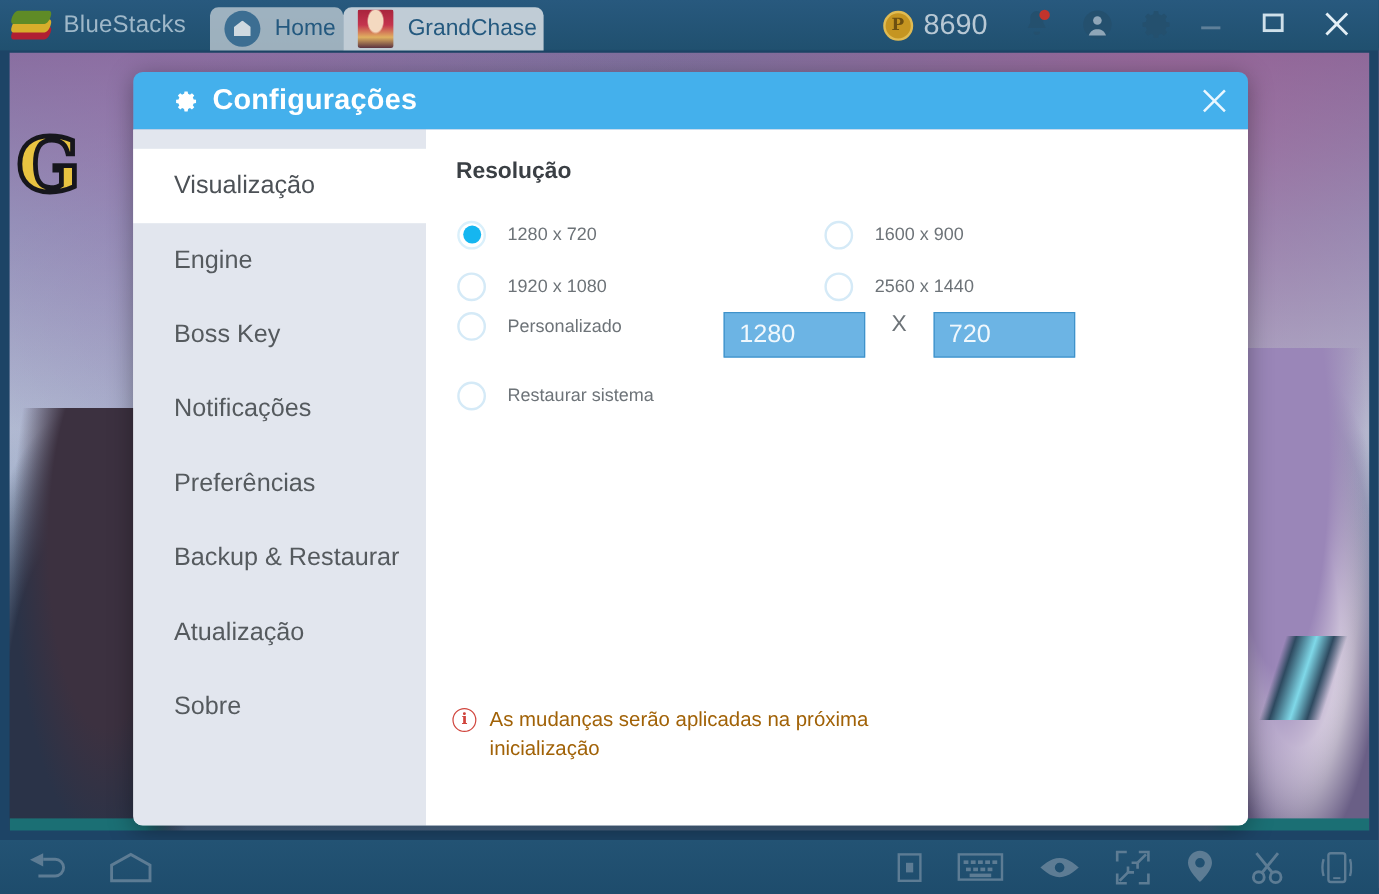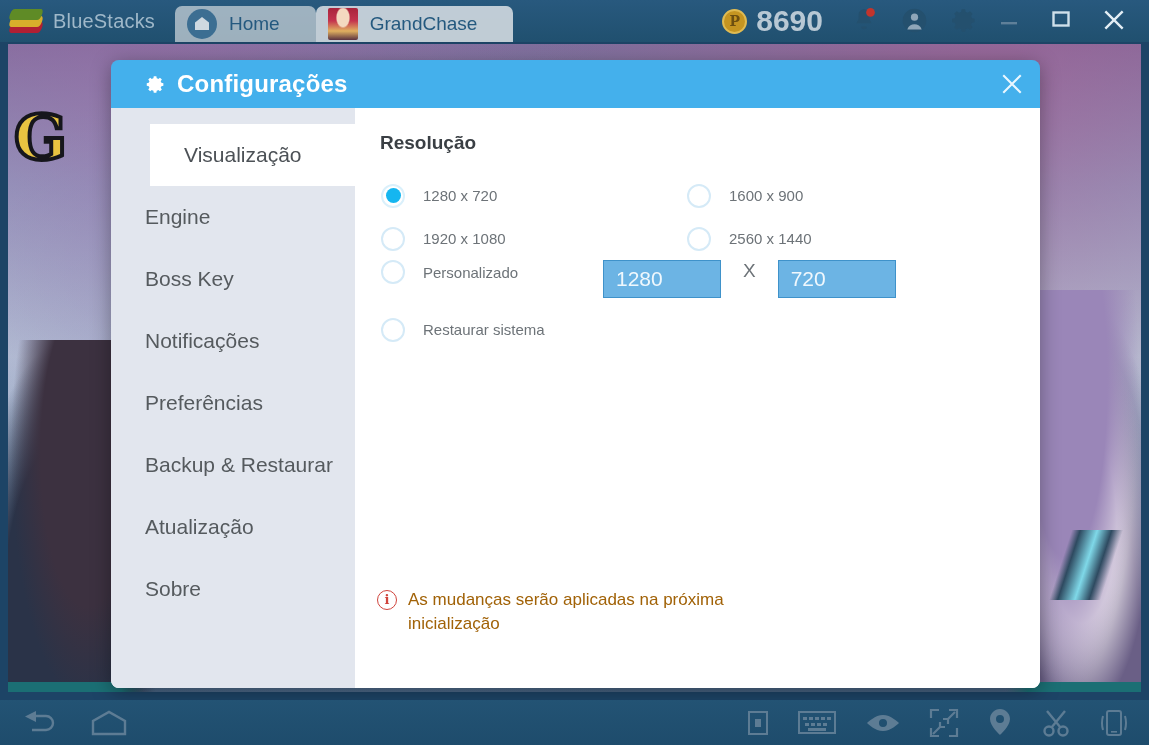--- a/index.html
+++ b/index.html
@@ -63,21 +63,21 @@
   .bs-logo { position: relative; width: 34px; height: 30px; }
   .bs-layer { position: absolute; left: 0; width: 32px; height: 11px; border-radius: 3px/5px;
               transform: skewX(-20deg); }
   .bs-l1 { top: 16px; background: #b01f33; }
   .bs-l2 { top: 10px; background: #d8ae2b; }
   .bs-l3 { top: 3px;  background: #5f8b26; }
   .brand-name { color: #9fb8c9; font-size: 20px; letter-spacing: .2px; }
 
   .tab {
     height: 36px; margin-top: 6px; display: flex; align-items: center; gap: 12px;
-    border-radius: 7px 7px 0 0; padding: 0 36px 0 12px;
+    border-radius: 7px 7px 0 0; padding: 0 6px 0 12px;
     background: rgba(205,213,219,0.72);
     color: #24597f; font-size: 19px;
   }
   .tab.active { background: rgba(214,221,226,0.88); }
   .tab-home-icon {
     width: 30px; height: 30px; border-radius: 50%;
     background: #3c6e92; position: relative;
   }
   .tab-home-icon::after {
     content: ""; position: absolute; left: 8px; top: 8px; width: 14px; height: 13px;
@@ -91,21 +91,21 @@
   }
   .topbar-spacer { flex: 1; }
   .coin-wrap { display: flex; align-items: center; gap: 9px; }
   .coin {
     width: 25px; height: 25px; border-radius: 50%;
     background: #c59521; border: 2px solid #e0bb52;
     color: #6d4f10; font-size: 14px; font-weight: bold;
     display: flex; align-items: center; justify-content: center;
     font-family: "DejaVu Serif", serif;
   }
-  .coin-val { color: #b8c8d4; font-size: 30px; font-weight: bold; }
+  .coin-val { color: #b8c8d4; font-size: 24px; font-weight: normal; }
   .tb-icons { display: flex; align-items: center; gap: 22px; padding: 0 18px 0 28px; }
   .tb-icon { width: 28px; height: 28px; position: relative; color: #24506e; }
   .tb-icon svg { display: block; }
   .win-btns { display: flex; align-items: center; gap: 24px; padding-right: 20px; }
 
   
   .dialog {
     position: absolute; left: 111px; top: 60px; width: 929px; height: 628px;
     border-radius: 8px; overflow: hidden;
     box-shadow: 0 4px 20px rgba(0,0,0,0.35);
@@ -125,21 +125,21 @@
 
   .dlg-body { flex: 1; display: flex; background: #ffffff; }
 
   .sidebar {
     width: 244px; background: #e2e6ee; padding-top: 16px; flex-shrink: 0;
   }
   .side-item {
     height: 62px; display: flex; align-items: center; padding-left: 34px;
     font-size: 21px; color: #555a5e; cursor: pointer;
   }
-  .side-item.active { background: #ffffff; color: #4c5156; margin-left: 39px; }
+  .side-item.active { background: #ffffff; color: #4c5156; }
 
   .content { flex: 1; position: relative; padding: 24px 0 0 0; background: #fff; }
   .sec-title {
     font-size: 19px; color: #3a3f44; font-weight: bold; margin-left: 25px;
   }
   .radio-grid { margin: 20px 0 0 26px; }
   .radio-row { display: flex; align-items: center; height: 43px; }
   .radio-opt { display: flex; align-items: center; cursor: pointer; }
   .radio-opt.col1 { width: 306px; }
   .rb {

